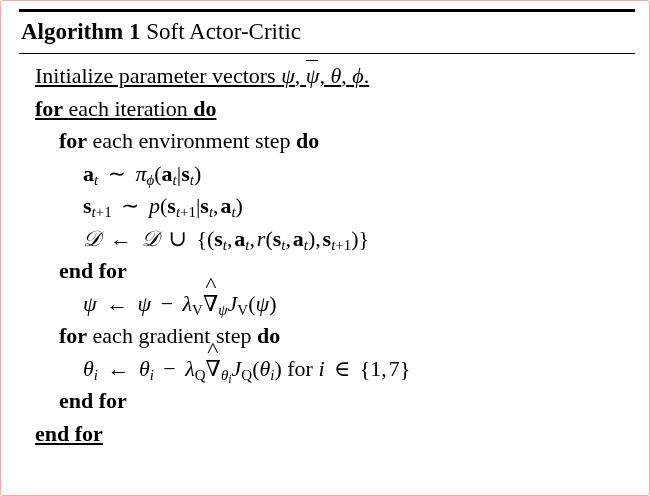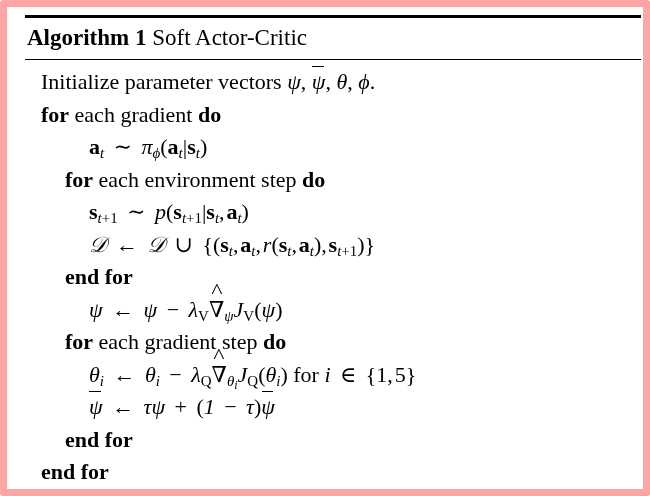--- a/index.html
+++ b/index.html
@@ -12,21 +12,21 @@
     height: 496px;
     font-family: "Liberation Serif", "DejaVu Serif", serif;
     color: #000000;
     overflow: hidden;
   }
   #page {
     position: relative;
     width: 650px;
     height: 496px;
     box-sizing: border-box;
-    border: 7px solid #fca5a5;
+    border: 1px solid #fca5a5;
     border-radius: 3px;
     background: #ffffff;
   }
   .algo-box {
     position: absolute;
     left: 18px;
     top: 8px;
     width: 616px;
   }
   .rule-top {
@@ -51,21 +51,21 @@
   }
   .algo-body {
     padding-top: 6px;
   }
   .line {
     font-size: 22px;
     line-height: 32.5px;
     white-space: nowrap;
     height: 32.5px;
   }
-  .ind1 { padding-left: 16px; }
+  .ind1 { padding-left: 16px; text-decoration: underline; }
   .ind2 { padding-left: 40px; }
   .ind3 { padding-left: 64px; }
   .kw { font-weight: bold; }
   .math {
     font-family: "Liberation Serif", "DejaVu Serif", serif;
     font-style: italic;
   }
   .mathup { font-style: normal; }
   .vec {
     font-weight: bold;
@@ -134,35 +134,35 @@
 
     <div class="algo-body">
 
       <div class="line ind1">
         <span>Initialize parameter vectors</span>
         <span class="math">ψ<span class="opn">,</span> <span class="bar-wrap">ψ</span><span class="opn">,</span> θ<span class="opn">,</span> ϕ<span class="opn">.</span></span>
       </div>
 
       <div class="line ind1">
         <span class="kw">for</span>
-        <span>each gradient</span>
+        <span>each iteration</span>
         <span class="kw">do</span>
-      </div>
-
-      <div class="line ind3">
-        <span class="math"><span class="vec">a</span><sub>t</sub> <span class="op">∼</span> π<sub>ϕ</sub><span class="opn">(</span><span class="vec">a</span><sub>t</sub><span class="opn">|</span><span class="vec">s</span><sub>t</sub><span class="opn">)</span></span>
       </div>
 
       <div class="line ind2">
         <span class="kw">for</span>
         <span>each environment step</span>
         <span class="kw">do</span>
       </div>
 
       <div class="line ind3">
+        <span class="math"><span class="vec">a</span><sub>t</sub> <span class="op">∼</span> π<sub>ϕ</sub><span class="opn">(</span><span class="vec">a</span><sub>t</sub><span class="opn">|</span><span class="vec">s</span><sub>t</sub><span class="opn">)</span></span>
+      </div>
+
+      <div class="line ind3">
         <span class="math"><span class="vec">s</span><sub class="mathup"><span style="font-style:italic">t</span>+1</sub> <span class="op">∼</span> p<span class="opn">(</span><span class="vec">s</span><sub class="mathup"><span style="font-style:italic">t</span>+1</sub><span class="opn">|</span><span class="vec">s</span><sub>t</sub><span class="opn">, </span><span class="vec">a</span><sub>t</sub><span class="opn">)</span></span>
       </div>
 
       <div class="line ind3">
         <span class="math"><span class="cal">𝒟</span> <span class="op">←</span> <span class="cal">𝒟</span> <span class="op">∪</span> <span class="opn">{(</span><span class="vec">s</span><sub>t</sub><span class="opn">, </span><span class="vec">a</span><sub>t</sub><span class="opn">, </span>r<span class="opn">(</span><span class="vec">s</span><sub>t</sub><span class="opn">, </span><span class="vec">a</span><sub>t</sub><span class="opn">), </span><span class="vec">s</span><sub class="mathup"><span style="font-style:italic">t</span>+1</sub><span class="opn">)}</span></span>
       </div>
 
       <div class="line ind2">
         <span class="kw">end for</span>
       </div>
@@ -173,27 +173,24 @@
 
       <div class="line ind2">
         <span class="kw">for</span>
         <span>each gradient step</span>
         <span class="kw">do</span>
       </div>
 
       <div class="line ind3">
         <span class="math">θ<sub>i</sub> <span class="op">←</span> θ<sub>i</sub> <span class="op">−</span> λ<sub class="mathup">Q</sub><span class="hat-wrap nabla">∇</span><sub>θ<sub style="font-size:0.8em">i</sub></sub>J<sub class="mathup">Q</sub><span class="opn">(</span>θ<sub>i</sub><span class="opn">)</span></span>
         <span class="mathup">for</span>
-        <span class="math">i <span class="op">∈</span> <span class="opn">{1, 5}</span></span>
-      </div>
-
-
-      <div class="line ind3">
-        <span class="math"><span class="bar-wrap">ψ</span> <span class="op">←</span> τψ <span class="op">+</span> <span class="opn">(</span>1 <span class="op">−</span> τ<span class="opn">)</span><span class="bar-wrap">ψ</span></span>
-      </div>
+        <span class="math">i <span class="op">∈</span> <span class="opn">{1, 7}</span></span>
+      </div>
+
+
 
       <div class="line ind2">
         <span class="kw">end for</span>
       </div>
 
       <div class="line ind1">
         <span class="kw">end for</span>
       </div>
 
     </div>

